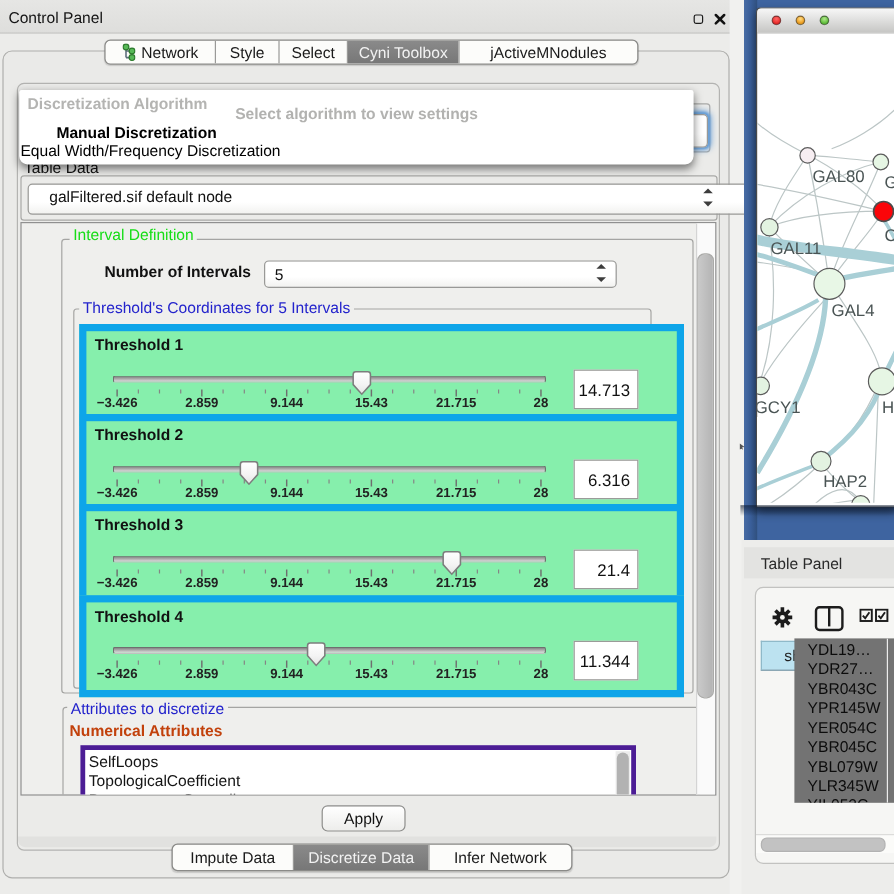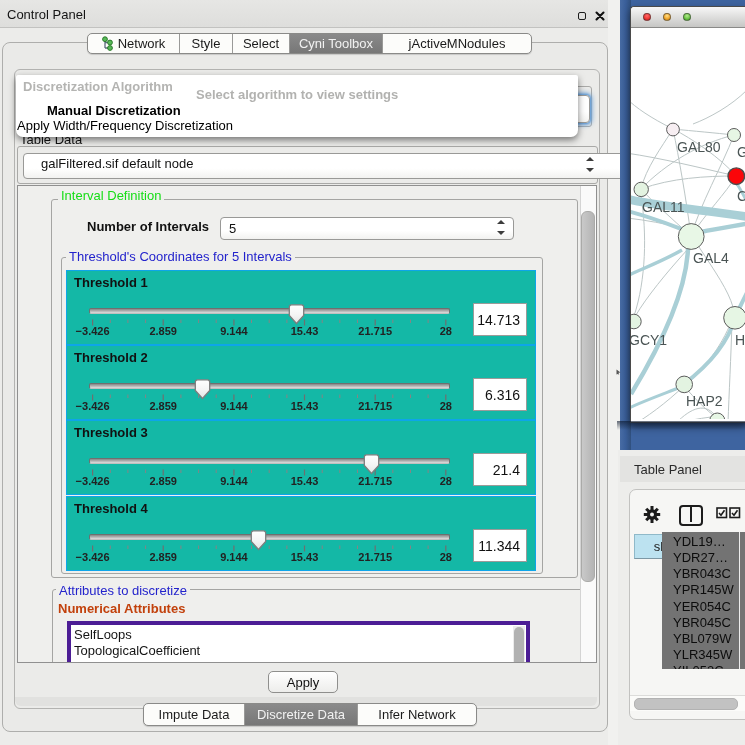--- a/index.html
+++ b/index.html
@@ -8,22 +8,22 @@
 .b13{font-size:13px;font-weight:bold;}
 .r13{font-size:13px;}
 .fieldset{position:absolute;border:1px solid #a9a9a7;border-radius:3px;}
 .ftitle{position:absolute;background:#ebebe9;padding:0 3px;font-size:13px;line-height:14px;}
 .combo{position:absolute;background:linear-gradient(#ffffff,#ffffff 60%,#f2f2f0);
   border:1px solid #999997;border-radius:4px;font-size:13px;color:#111;}
 .combo .txt{position:absolute;left:8px;top:0;bottom:0;display:flex;align-items:center;}
 .arr{position:absolute;width:10px;}
 .arr .up{position:absolute;left:0;width:0;height:0;border-left:4px solid transparent;border-right:4px solid transparent;border-bottom:4.5px solid #3c3c3c;}
 .arr .dn{position:absolute;left:0;width:0;height:0;border-left:4px solid transparent;border-right:4px solid transparent;border-top:4.5px solid #3c3c3c;}
-.tbox{position:absolute;left:65px;width:468px;height:73px;background:#14b8a6;
-  border:1px solid #0ea5e9;}
+.tbox{position:absolute;left:65px;width:468px;height:73px;background:#86efac;
+  border:6px solid #0ea5e9;padding-left:24px;}
 .tbox .tt{position:absolute;left:7px;top:4px;font-size:13px;font-weight:bold;color:#111;}
 .track{position:absolute;left:22px;top:36.5px;width:359px;height:4px;border-radius:2px;
   background:linear-gradient(#868686,#dedede);border:1px solid #6f6f6f;border-bottom-color:#c0c0c0;}
 .vbox{position:absolute;left:406px;top:32px;width:54px;height:33px;background:#fff;
   border:1px solid #9b9b99;font-size:14px;color:#111;text-align:right;line-height:33px;padding-right:6px;box-sizing:border-box;}
 .tl{position:absolute;top:54px;font-size:11px;font-weight:bold;color:#222;transform:translateX(-50%);}
 .seg{position:absolute;display:flex;background:#fcfcfa;border:1px solid #8a8a88;border-radius:5px;
   font-size:13px;color:#1a1a1a;overflow:hidden;box-shadow:0 1px 1px rgba(0,0,0,0.15);}
 .seg>div{display:flex;align-items:center;justify-content:center;border-right:1px solid #9a9a98;}
 .seg>div:last-child{border-right:none;}
@@ -269,21 +269,21 @@
 <div class="abs" style="left:268px;top:671px;width:68px;height:20px;background:linear-gradient(#ffffff,#ededeb);border:1px solid #8f8f8d;border-radius:5px;font-size:13px;color:#111;display:flex;align-items:center;justify-content:center;">Apply</div>
 <div class="seg" style="left:143px;top:703px;width:332px;height:21px;">
 <div style="width:100px;">Impute Data</div>
 <div class="sel" style="width:112px;">Discretize Data</div>
 <div style="flex:1;">Infer Network</div>
 </div>
 <div class="abs" style="left:16px;top:75px;width:562px;height:62px;background:#ffffff;border-radius:2px 2px 7px 7px;box-shadow:0 3px 7px rgba(0,0,0,0.5);"></div>
 <div class="abs b13" style="left:23px;top:79px;color:#b4b4b2;">Discretization Algorithm</div>
 <div class="abs" style="left:196px;top:87px;font-size:13px;font-weight:bold;color:#b2b2b0;">Select algorithm to view settings</div>
 <div class="abs b13" style="left:17px;top:103px;color:#000;margin-left:30px;">Manual Discretization</div>
-<div class="abs r13" style="left:17px;top:118px;color:#000;">Apply Width/Frequency Discretization</div>
+<div class="abs r13" style="left:17px;top:118px;color:#000;">Equal Width/Frequency Discretization</div>
 </div>
 <div class="abs" style="left:620px;top:0;width:125px;height:450px;background:#3e64a0;"></div>
 <div class="abs" style="left:620px;top:0;width:11px;height:450px;background:linear-gradient(90deg,#486ca4,#3a5f9a 50%,#30507e);"></div>
 <div class="abs" style="left:630px;top:6px;width:115px;height:415px;background:#fff;border:1px solid #4a4a4a;border-right:none;border-radius:4px 0 0 0;box-shadow:0 4px 8px rgba(0,0,0,0.45);"></div>
 <div class="abs" style="left:631px;top:7px;width:114px;height:20px;background:linear-gradient(#f7f7f7,#c6c6c4);border-bottom:1px solid #8a8a88;border-radius:4px 0 0 0;"></div>
 <div class="abs" style="left:643px;top:12.5px;width:8px;height:8px;border-radius:50%;box-sizing:border-box;background:radial-gradient(circle at 50% 30%, #ff6a6a, #ee3532 60%, #b01116);border:0.5px solid rgba(60,60,60,0.6);"></div>
 <div class="abs" style="left:662.5px;top:12.5px;width:8px;height:8px;border-radius:50%;box-sizing:border-box;background:radial-gradient(circle at 50% 30%, #ffe08a, #f0a429 60%, #bb7a10);border:0.5px solid rgba(60,60,60,0.6);"></div>
 <div class="abs" style="left:682.5px;top:12.5px;width:8px;height:8px;border-radius:50%;box-sizing:border-box;background:radial-gradient(circle at 50% 30%, #b5e890, #69c544 60%, #3d8f1f);border:0.5px solid rgba(60,60,60,0.6);"></div>
 <svg class="abs" style="left:631px;top:28px;" width="114" height="391" viewBox="0 0 114 391">
 <g stroke="#bcc6c6" stroke-width="1" fill="none">

